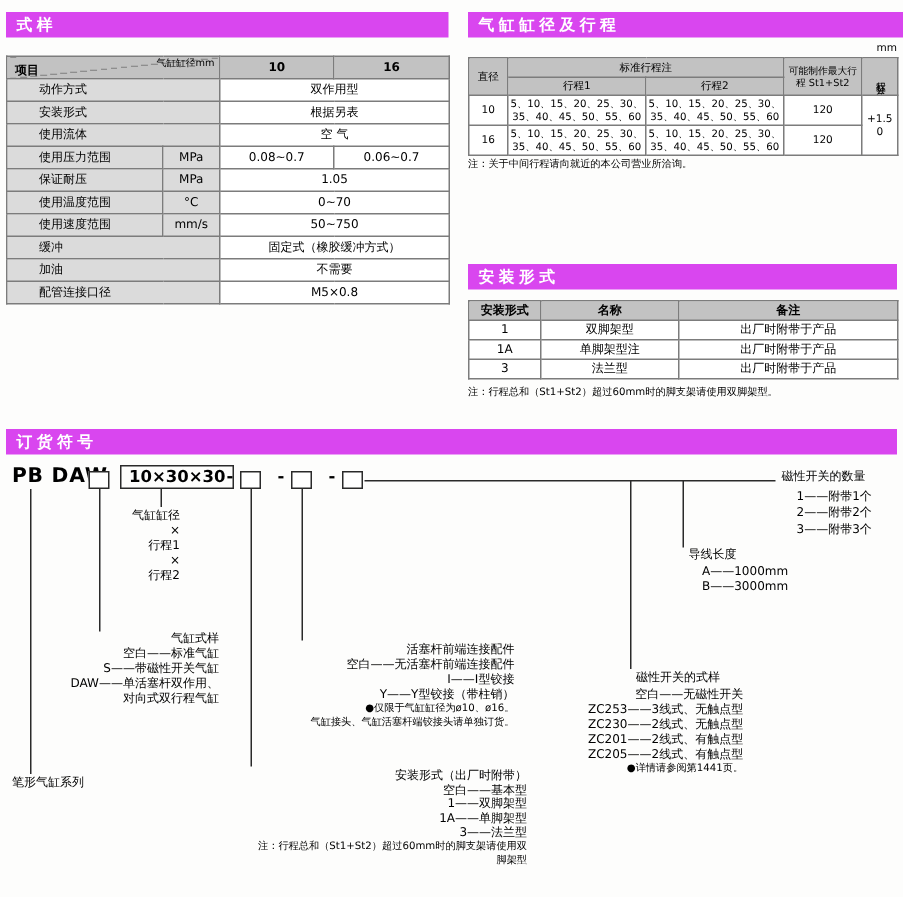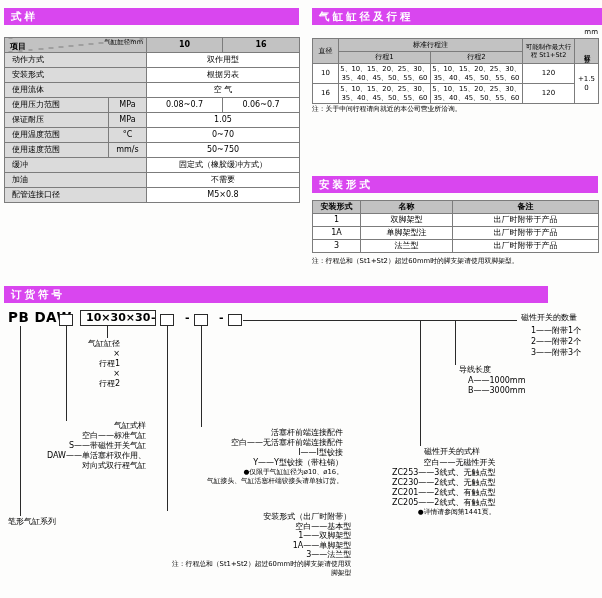--- a/index.html
+++ b/index.html
@@ -8,30 +8,30 @@
     position:relative; width:602px; height:598px; background:#fdfdfc;
     font-family:"DejaVu Sans","Liberation Sans",sans-serif; color:#000; overflow:hidden;
   }
   .bar {
     position:absolute; height:17px; background:#d946ef; color:#fff;
     font-size:10.5px; font-weight:bold; letter-spacing:3px; padding:2px 0 0 7px;
   }
   #bar-spec   { left:4px;   top:8px;   width:295px; }
   #bar-stroke { left:312px; top:8px;   width:332px; }
   #bar-mount  { left:312px; top:176px; width:286px; }
-  #bar-order  { left:4px;   top:286px; width:544px; }
+  #bar-order  { left:4px;   top:286px; width:594px; }
 
   table { border-collapse:collapse; table-layout:fixed; }
   td { border:1px solid #7c7c7c; font-size:8px; text-align:center; padding:0 1px; background:#fff; line-height:1.15; overflow:hidden; }
   .hdr { background:#c2c2c2; font-weight:bold; }
 
   
   #spec-table { position:absolute; left:4px; top:37px; width:295px; }
   #spec-table td { height:15px; white-space:nowrap; }
-  #spec-table .lbl { background:#dbdbdb; text-align:left; padding-left:7px; font-weight:normal; }
+  #spec-table .lbl { background:#dbdbdb; text-align:left; padding-left:21px; font-weight:normal; }
   #spec-table .unit { background:#dbdbdb; font-weight:normal; }
   .diag { position:relative;
     background:linear-gradient(to bottom right, rgba(0,0,0,0) 49.2%, #7c7c7c 49.2%, #7c7c7c 50.8%, rgba(0,0,0,0) 50.8%), #c2c2c2; }
   .diag .corner-top { position:absolute; top:1px; right:3px; font-size:6.5px; font-weight:normal; }
   .diag .corner-bottom { position:absolute; bottom:1px; left:5px; font-size:8px; font-weight:bold; }
 
   
   #mm-label { position:absolute; left:312px; top:28px; width:286px; text-align:right; font-size:7px; }
   #stroke-table { position:absolute; left:312px; top:38px; width:286px; }
   #stroke-table td { font-size:7px; }

